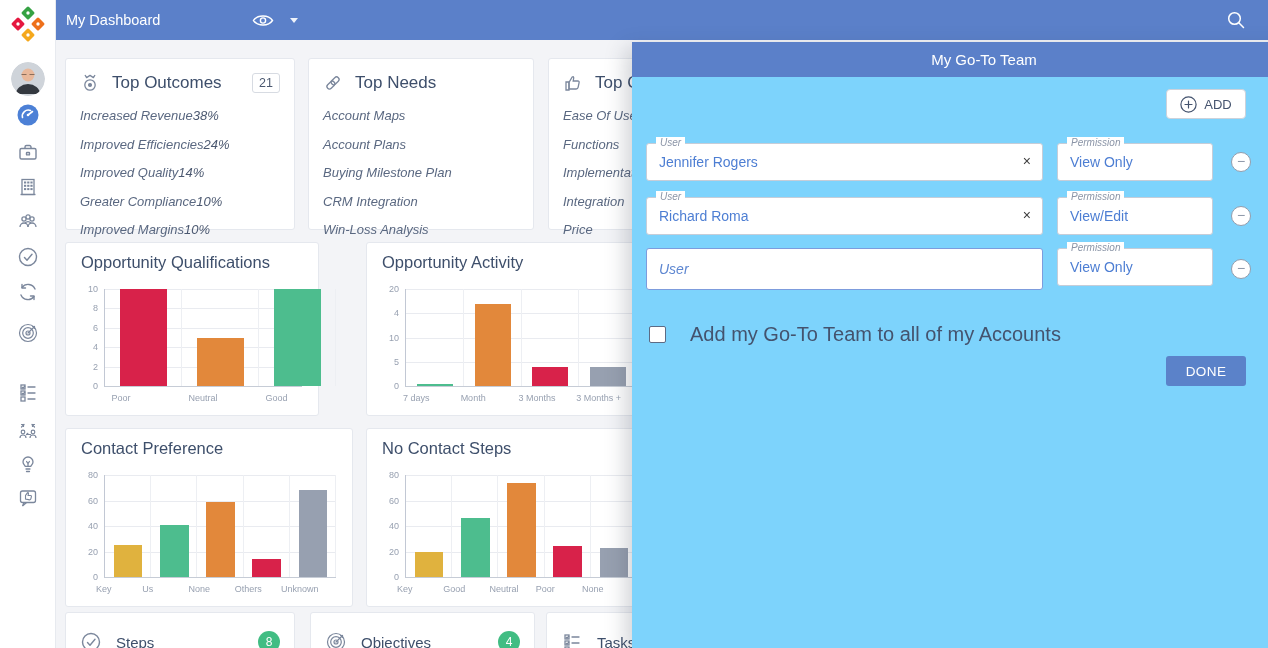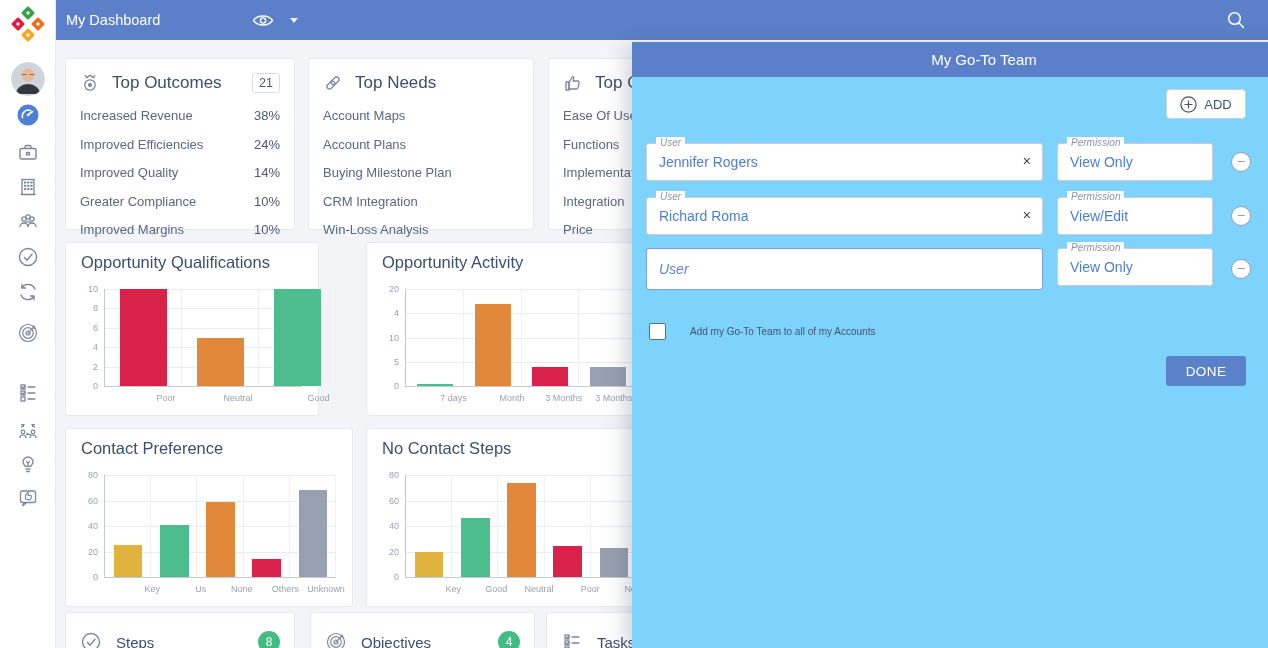--- a/index.html
+++ b/index.html
@@ -18,29 +18,29 @@
   .caret{width:0;height:0;border-left:4px solid transparent;border-right:4px solid transparent;border-top:5px solid rgba(255,255,255,.9);margin-left:16px;cursor:pointer;}
   .search-ic{position:absolute;right:22px;top:10px;cursor:pointer;}
   
   .content{position:absolute;left:56px;top:40px;width:1212px;height:608px;}
   .card{position:absolute;background:#fff;border:1px solid #e5e8ee;border-radius:3px;}
   .card-head{display:flex;align-items:center;padding:14px 14px 0 14px;}
   .card-head h2{font-size:17px;font-weight:400;margin:0 0 0 12px;color:#3e4f6b;flex:1;white-space:nowrap;}
   .tcard-ic{width:20px;height:20px;color:#7b879c;flex:none;}
   .count-badge{border:1px solid #d7dbe2;border-radius:3px;padding:2px 6px;font-size:12.5px;color:#4b5870;}
   .stat-list{display:flex;flex-direction:column;margin:15px 14px 0 14px;gap:13.5px;}
-  .stat-row{display:flex;justify-content:space-between;font-size:13px;color:#5a6881;white-space:nowrap;}
+  .stat-row{display:flex;justify-content:flex-start;font-size:13px;color:#5a6881;white-space:nowrap;font-style:italic;}
   .stat-value{color:#4b5870;}
   
   .chart-title{position:absolute;left:15px;top:10px;font-size:16.5px;font-weight:400;margin:0;color:#3e4f6b;white-space:nowrap;}
   .plot{position:absolute;left:38px;top:46px;right:16px;bottom:28px;border-left:1px solid #c2c8d4;border-bottom:1px solid #c6ccd6;}
   .gridline-h{position:absolute;left:0;right:0;height:1px;background:#e9ebf0;}
   .gridline-v{position:absolute;top:0;bottom:0;width:1px;background:#edeff3;}
   .ytick{position:absolute;right:calc(100% + 7px);width:22px;text-align:right;font-size:9px;color:#98a1b1;}
-  .xtick{position:absolute;top:calc(100% + 7px);width:64px;margin-left:-32px;text-align:right;font-size:9px;color:#98a1b1;white-space:nowrap;}
+  .xtick{position:absolute;top:calc(100% + 7px);width:64px;margin-left:-32px;text-align:left;font-size:9px;color:#98a1b1;white-space:nowrap;}
   .bar{position:absolute;bottom:0;}
   
   .mini-card{display:flex;align-items:center;padding:0 14px;height:60px;}
   .mini-card h2{font-size:15px;font-weight:400;margin:0 0 0 14px;color:#3e4f6b;flex:1;}
   .badge-green{width:22px;height:22px;border-radius:50%;background:#41bd83;color:#fff;font-size:12px;display:flex;align-items:center;justify-content:center;}
   .mini-ic{width:22px;height:22px;color:#7b879c;flex:none;}
   
   .modal{position:absolute;left:632px;top:42px;width:704px;height:606px;background:#7dd3fc;z-index:10;box-shadow:-6px 6px 20px rgba(40,50,70,.22);}
   .modal-head{height:35px;background:#5b80c9;display:flex;align-items:center;justify-content:center;position:relative;}
   .modal-title{color:#fff;font-size:15px;}
@@ -54,21 +54,21 @@
   .field .val{position:absolute;left:12px;top:10px;font-size:14px;color:#4d7ed3;white-space:nowrap;}
   .user-field{left:14px;width:397px;}
   .perm-field{left:425px;width:156px;}
   .clear-x{position:absolute;right:11px;top:9px;font-size:14px;color:#3d3d3d;cursor:pointer;}
   .minus-btn{position:absolute;left:599px;top:9px;width:20px;height:20px;border:1.4px solid #949dac;border-radius:50%;color:#8d97a8;
              font-size:14px;line-height:17px;text-align:center;cursor:pointer;background:#fff;}
   .focus-field{border:1.6px solid #7d9cdd;height:42px;}
   .focus-field .val{font-style:italic;color:#5e87d1;top:12px;}
   .chk-row{position:absolute;left:17px;top:281px;display:flex;align-items:center;cursor:pointer;}
   .chk-box{width:17px;height:17px;border:1.6px solid #5c6b85;border-radius:2px;background:#fff;}
-  .chk-label{margin-left:24px;font-size:10px;color:#44536e;}
+  .chk-label{margin-left:24px;font-size:20px;color:#44536e;}
   .done-btn{position:absolute;left:534px;top:314px;width:80px;height:30px;background:#5b82c9;border:none;border-radius:3px;
             color:#fff;font-size:13.5px;letter-spacing:.4px;cursor:pointer;font-family:inherit;}
   svg{display:block;}
 </style>
 </head>
 <body>
 
 <div id="app">
 
   <nav class="sidebar">

